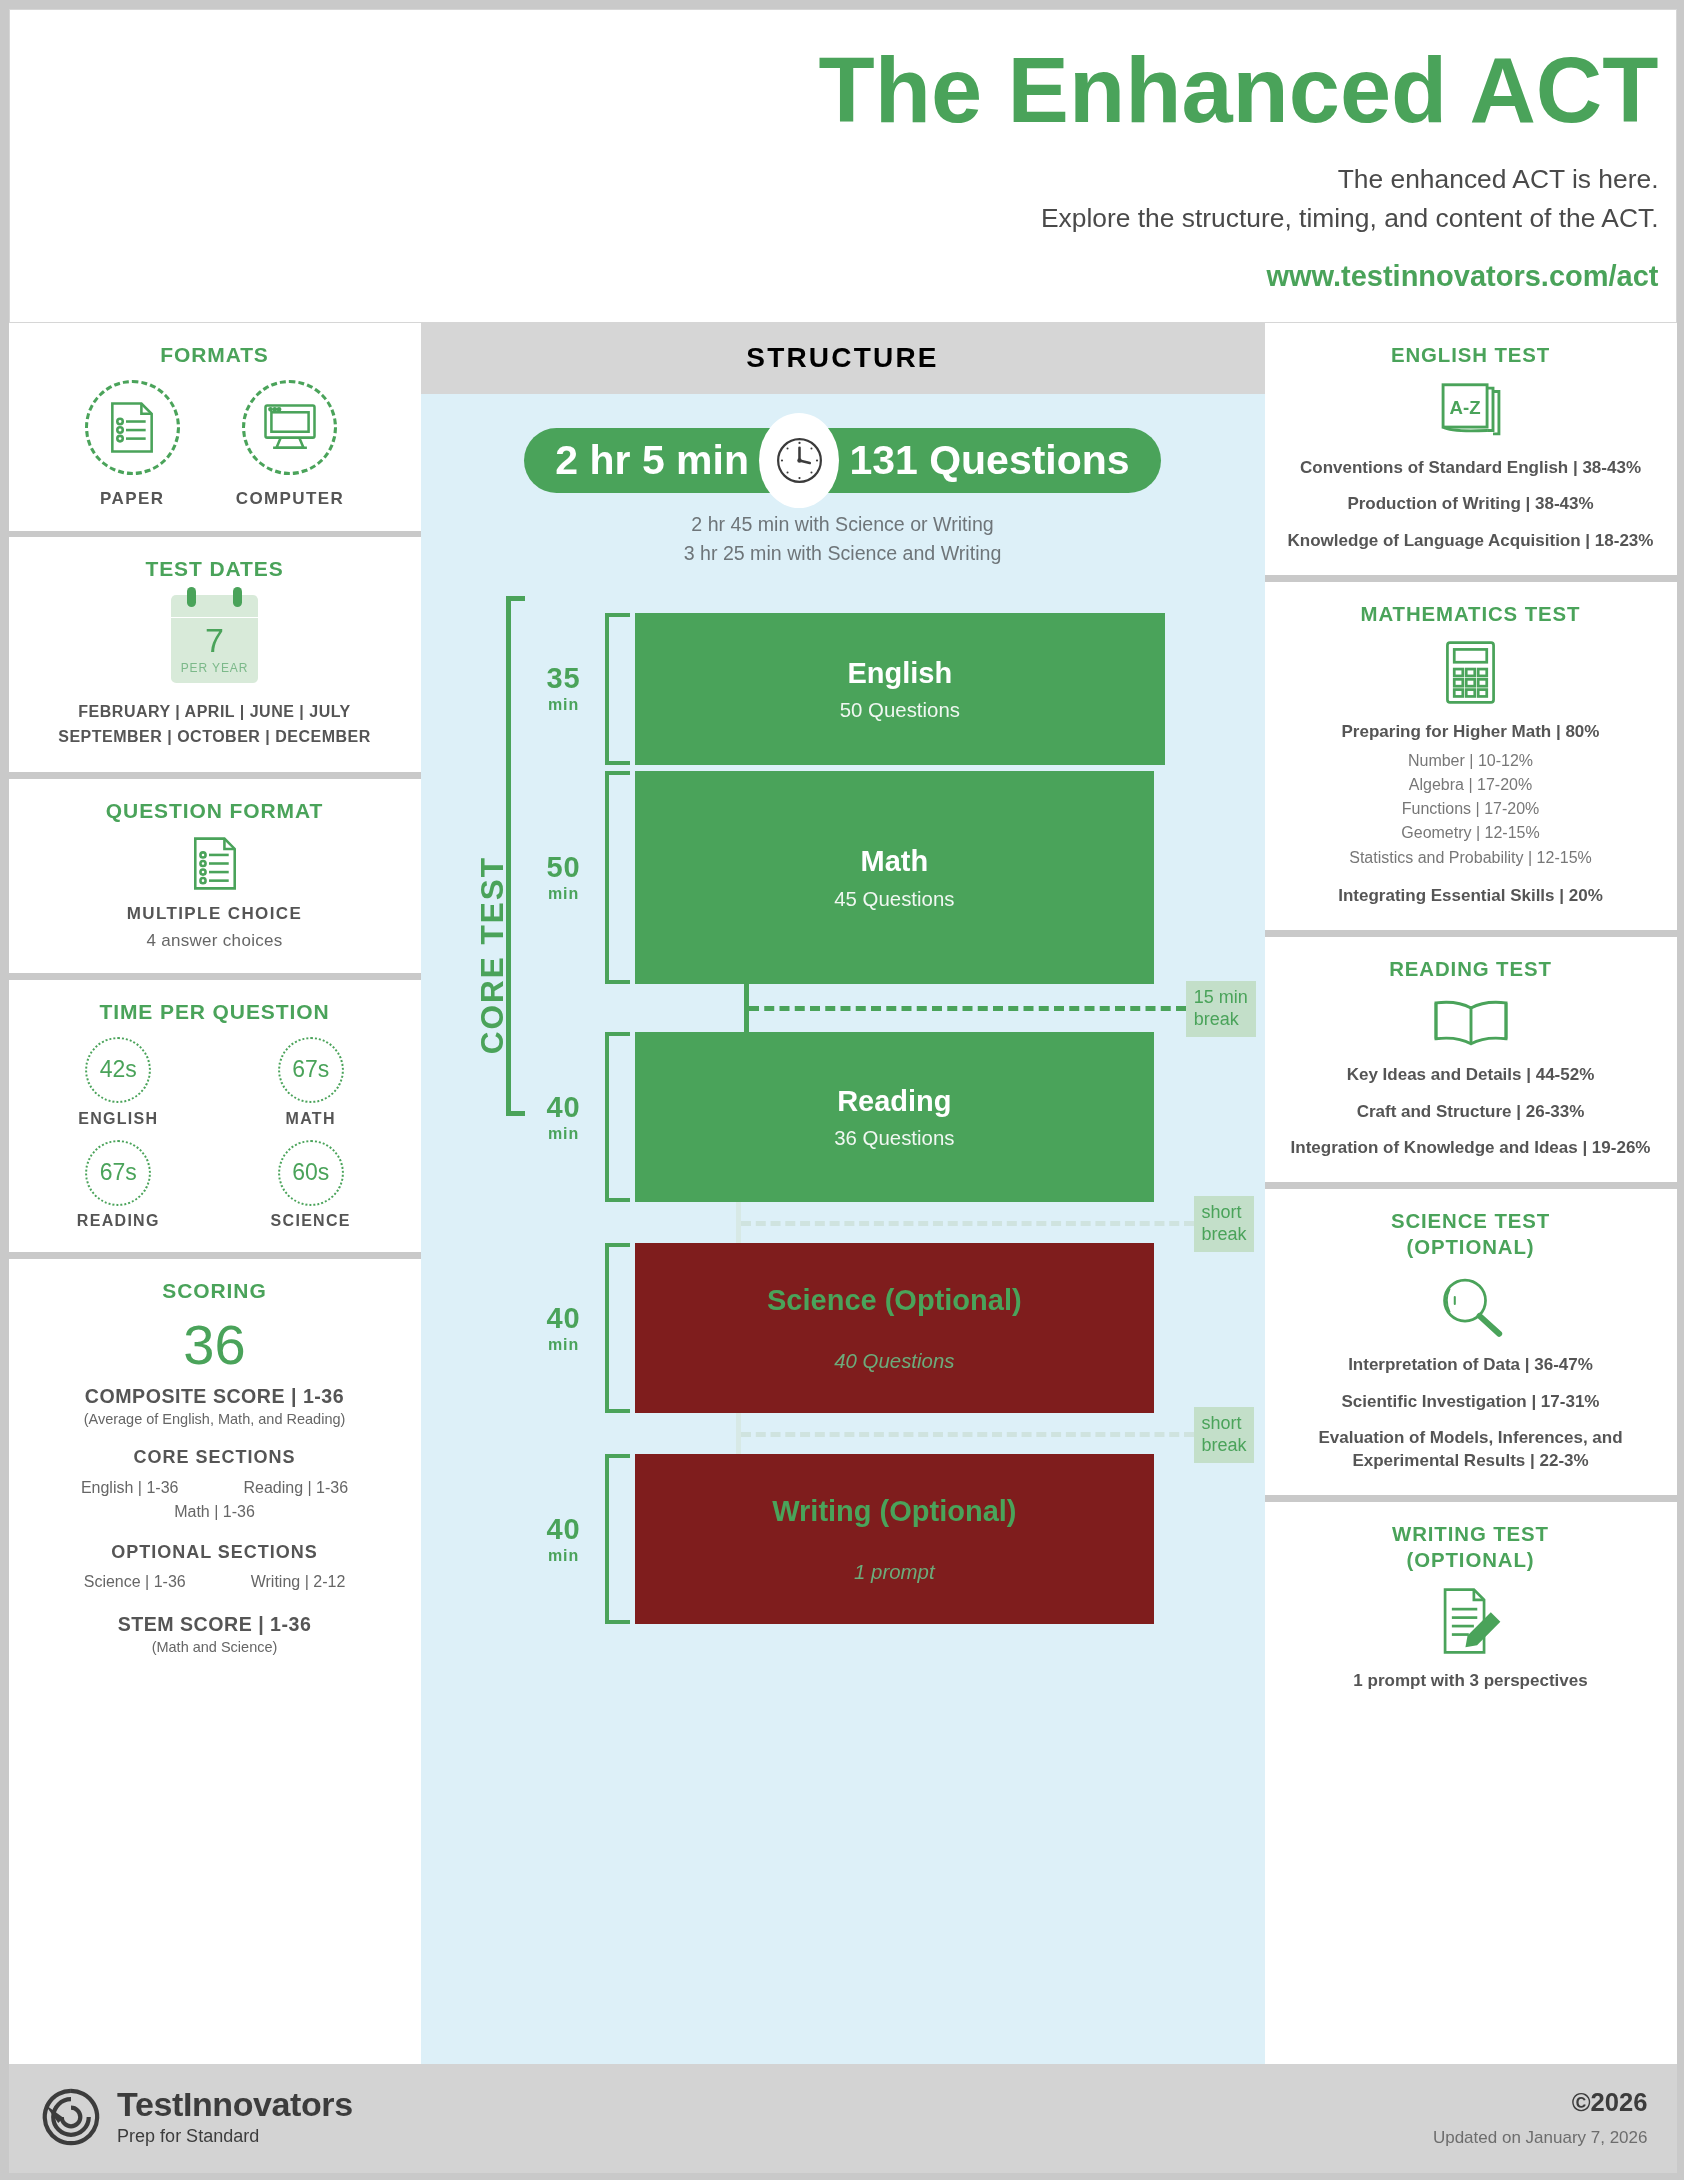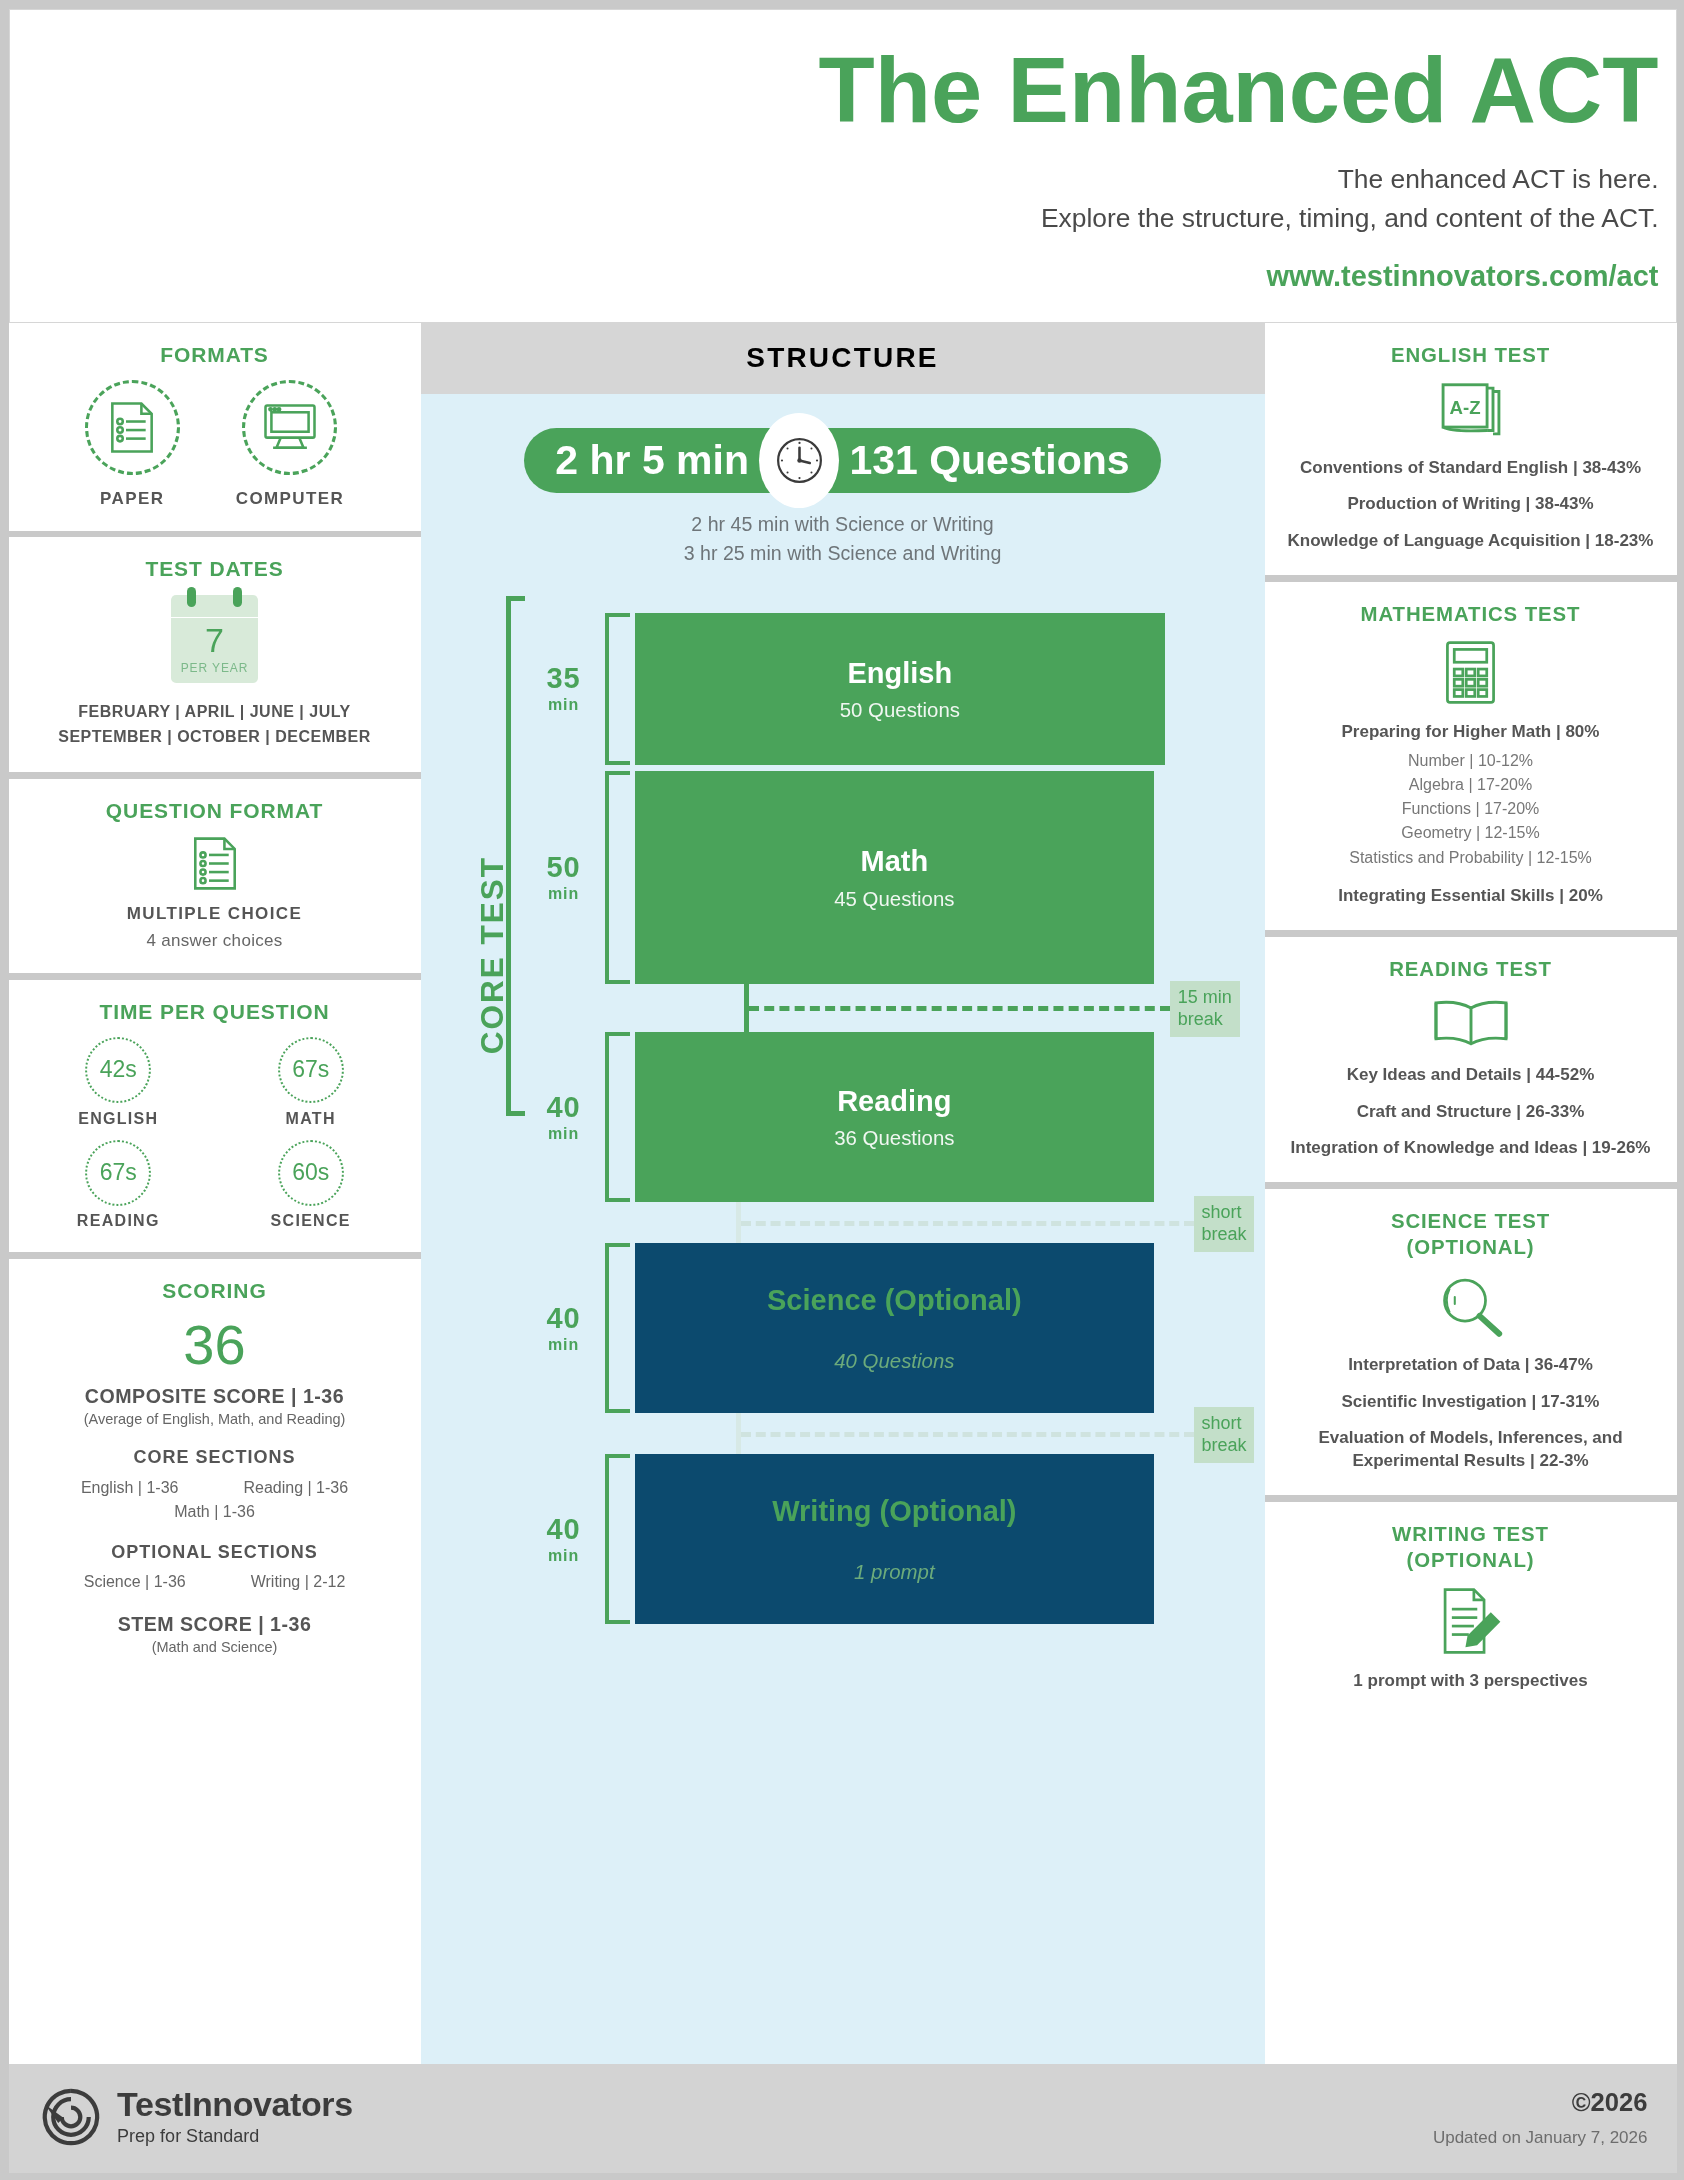--- a/index.html
+++ b/index.html
@@ -201,21 +201,21 @@
     border-left: 4.3px solid #4aa35a;
     border-top: 4.3px solid #4aa35a;
     border-bottom: 4.3px solid #4aa35a;
     margin-right: 5.1px;
   }
   .row-box {
     flex: 1 1 auto; display:flex; flex-direction:column;
     align-items:center; justify-content:center;
   }
   .box-core { background:#4aa35a; }
-  .box-opt  { background:#0c4a6e;gap:23px; }
+  .box-opt  { background:#7f1d1d;gap:23px; }
   .box-title { font-size:29px; font-weight:700; line-height:1.2; }
   .box-sub { font-size:20.4px; margin-top:8.5px; }
   .box-core .box-title { color:#fff; }
   .box-core .box-sub { color:#f0f7f1; }
   .box-opt .box-title { color:#4aa35a; }
   .box-opt .box-sub { color:#6cab7b;font-style:italic; }
 
   
   .brk { position:absolute; display:flex; align-items:center; }
   .brk-stem { width:5.1px; background:#4aa35a; }
@@ -445,21 +445,21 @@
                 <span class="n">50</span>
                 <span class="u">min</span>
               </div>
               <div class="row-brk"></div>
               <div class="row-box box-core">
                 <div class="box-title">Math</div>
                 <div class="box-sub">45 Questions</div>
               </div>
             </div>
 
-            <div class="brk" style="top:397px; left:315px; right:25px; height:49px;padding-left:8px;">
+            <div class="brk" style="top:397px; left:315px; right:9px; height:49px;padding-left:8px;">
               <div class="brk-stem" style="height:49px;"></div>
               <div class="brk-line" style="margin-top:0;"></div>
               <div class="brk-badge">
                 <div>15 min</div>
                 <div>break</div>
               </div>
             </div>
 
             <div class="row" style="top:445px; height:170px; left:102px; right:111px;">
               <div class="row-time">

